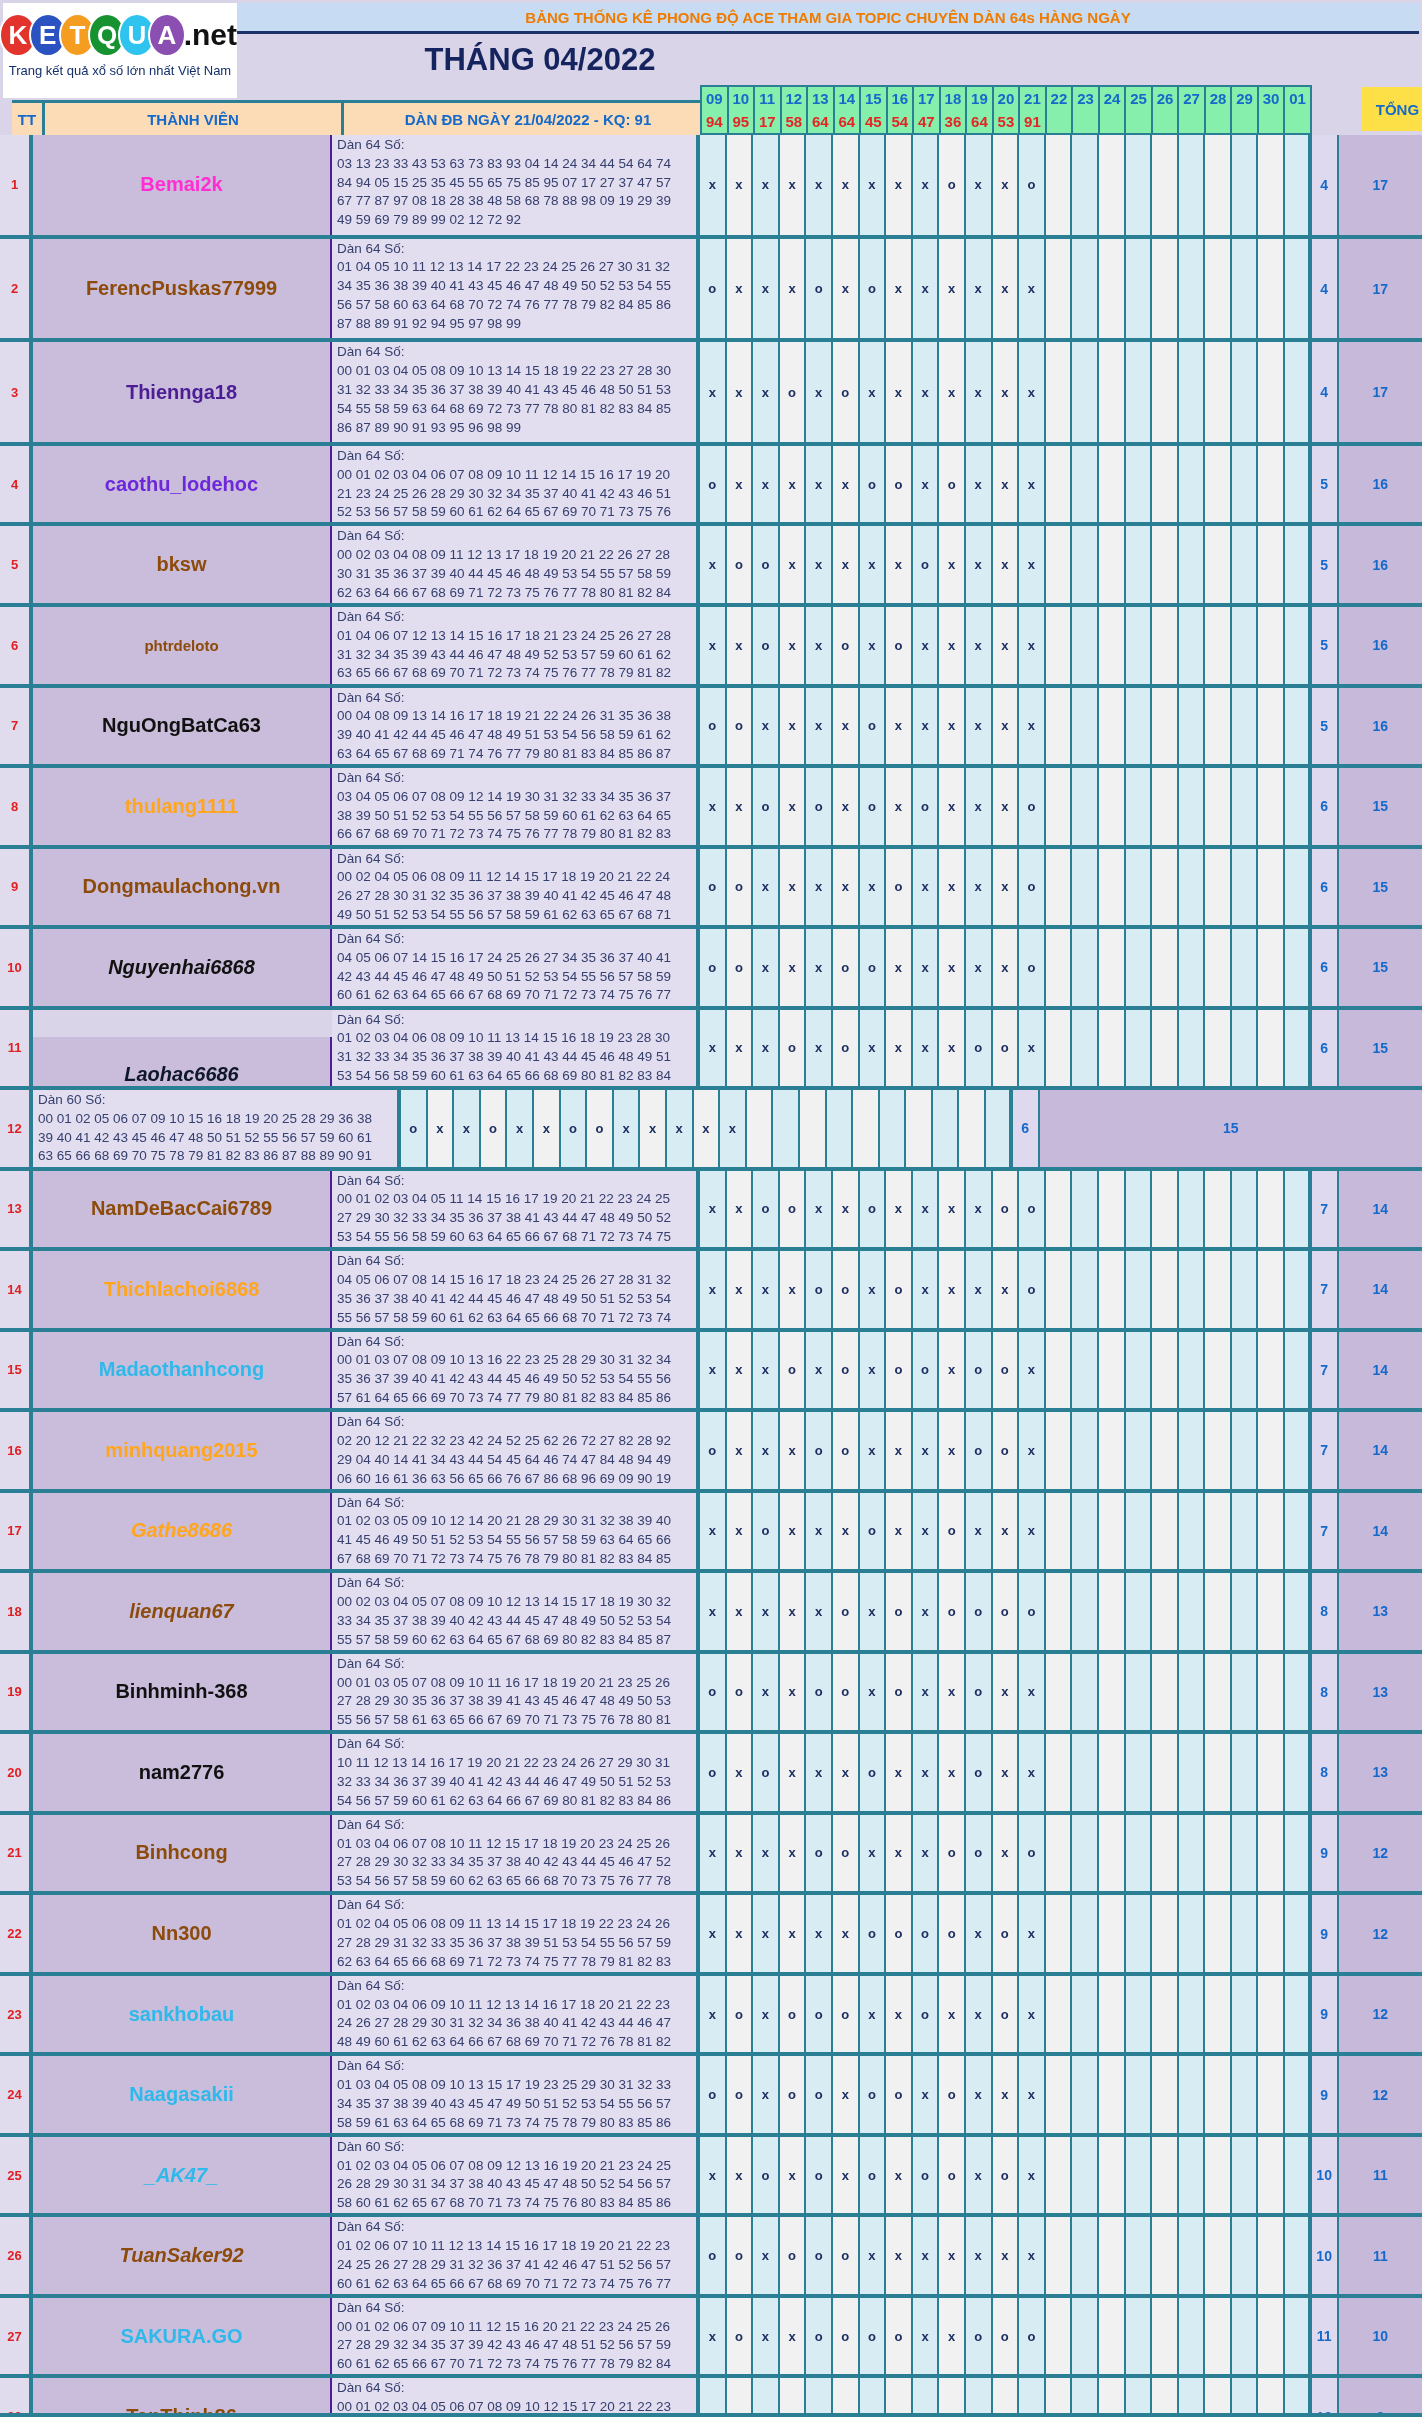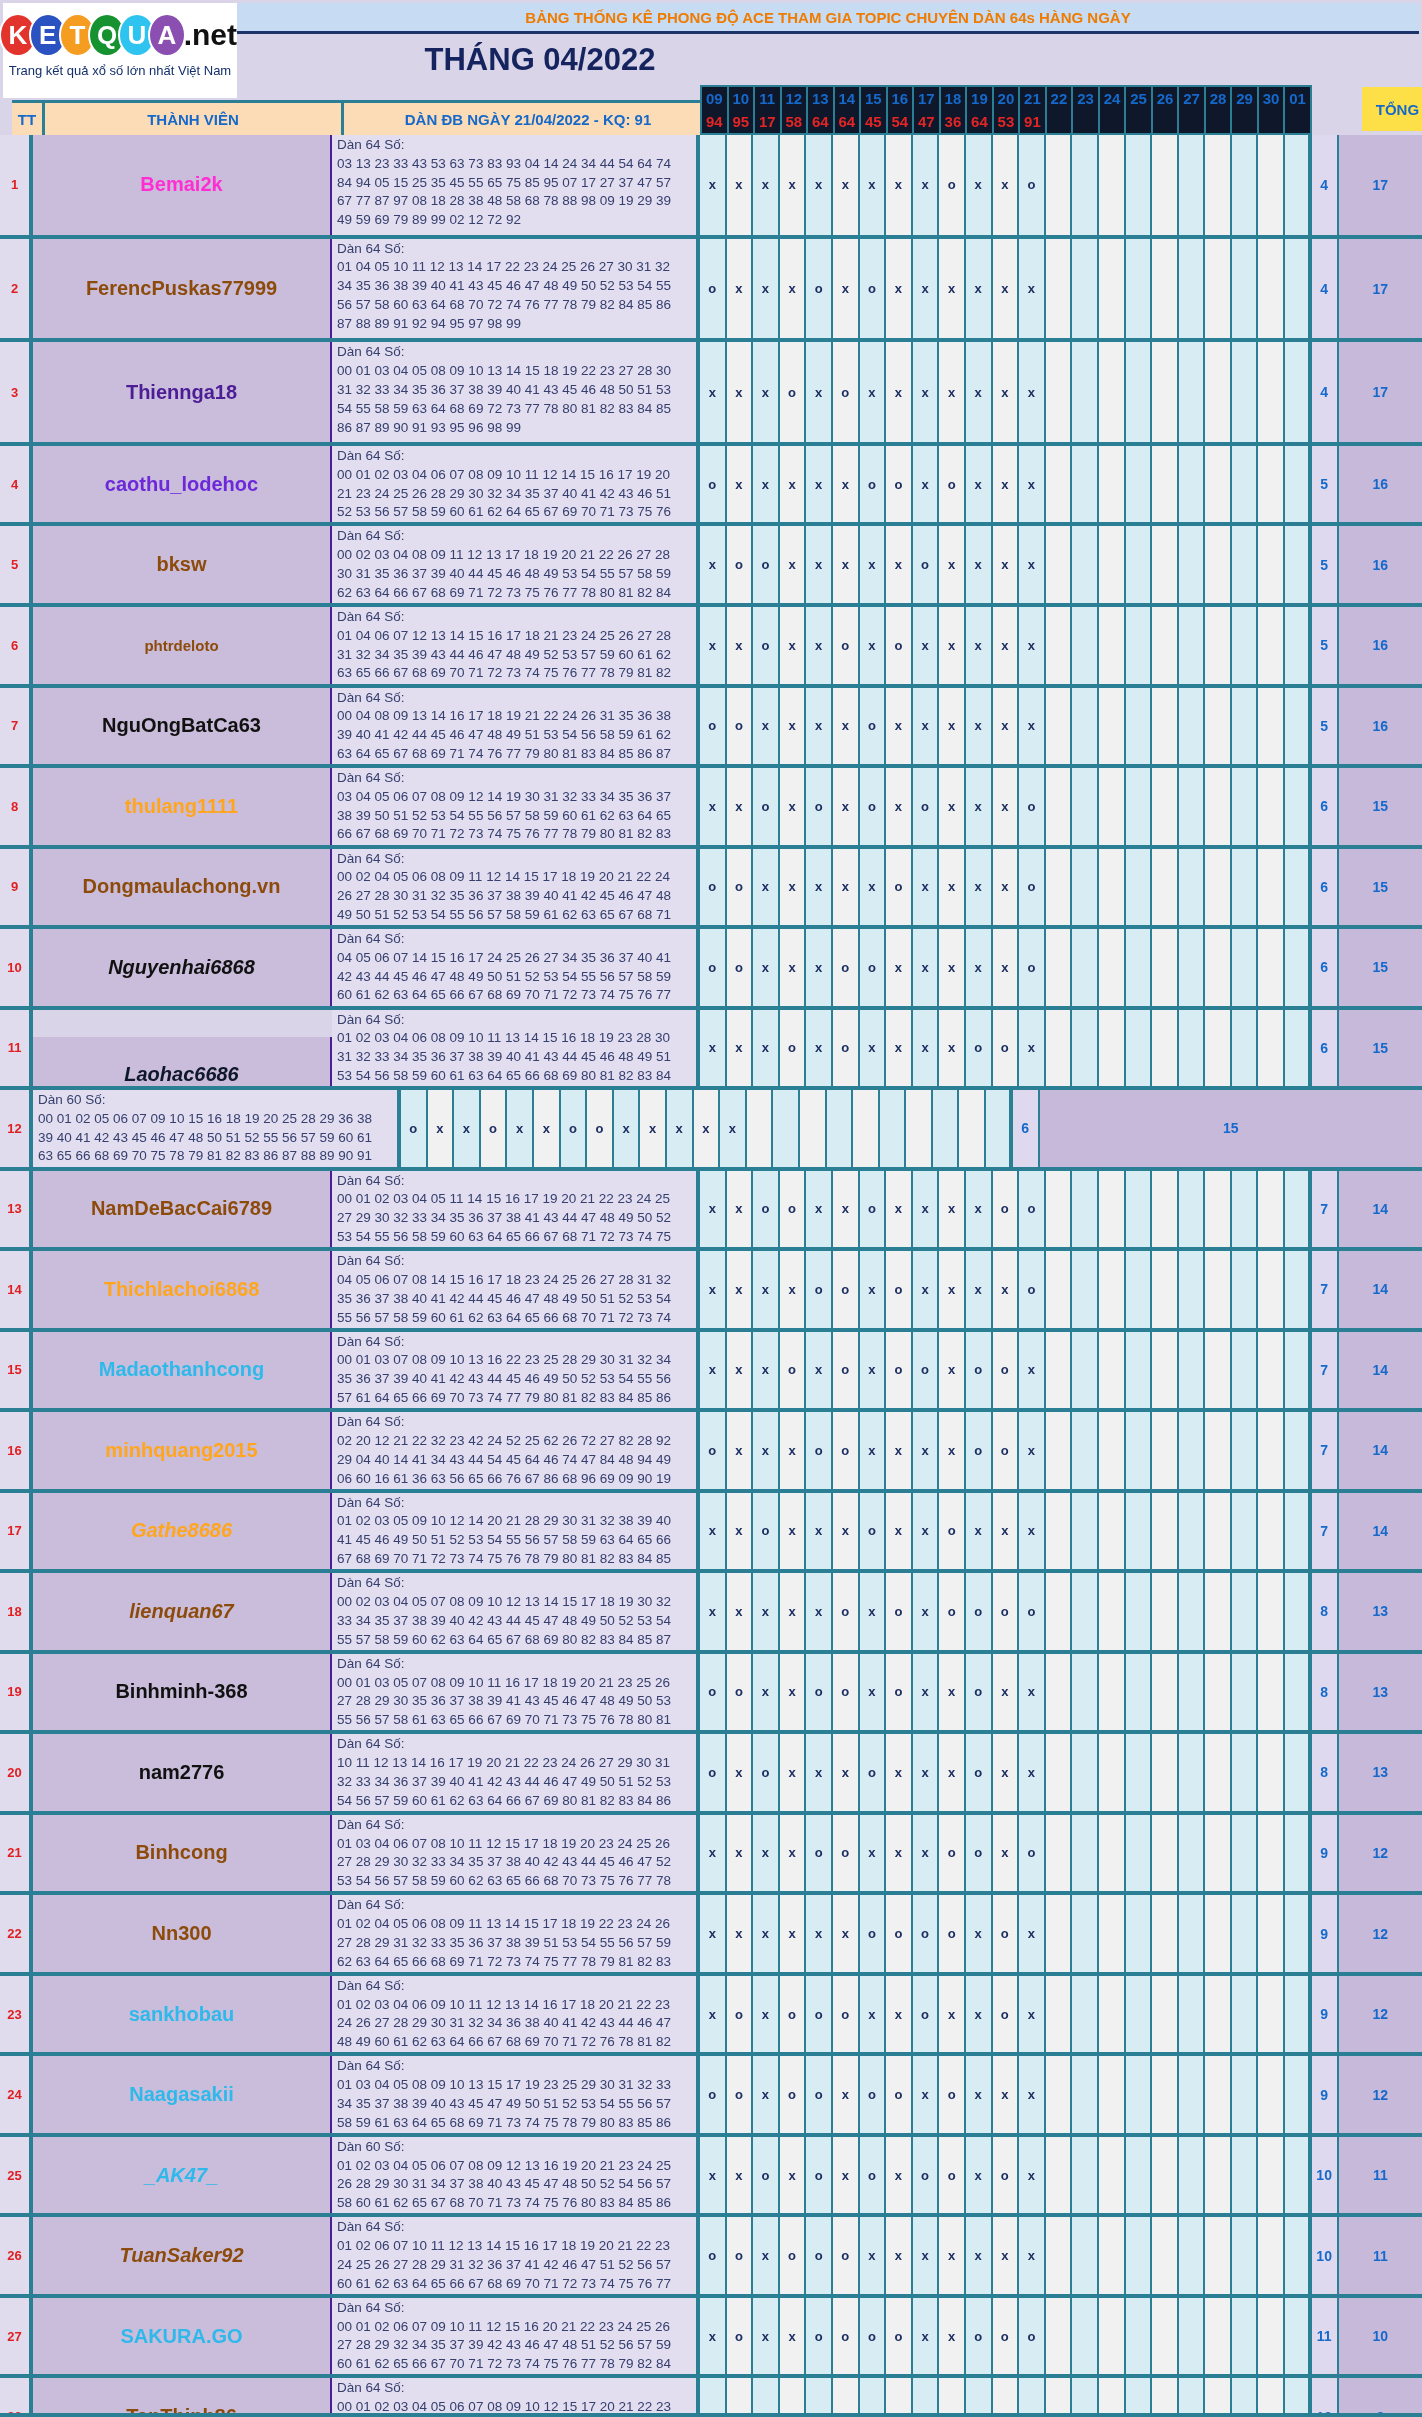--- a/index.html
+++ b/index.html
@@ -20,21 +20,21 @@
                font-size:31px;font-weight:bold;color:#15245e;}
   #main-header-row{position:absolute;left:0;top:100px;width:700px;height:35px;display:flex;padding-left:12px;}
   .hcell{box-sizing:border-box;background:#fbdcb6;color:#1569cb;font-weight:bold;font-size:15px;
          display:flex;align-items:center;justify-content:center;border-top:3px solid #2a7f94;
          border-right:3px solid #2a7f94;height:35px;}
   .hcell.tt-h{width:33px;border-left:none;}
   .hcell.member-h{width:299px;}
   .hcell.dan-h{width:368px;border-right:none;}
   #date-grid{position:absolute;left:700px;top:85px;width:612px;}
   .dgrow{display:flex;border-left:2px solid #2a7f94;}
-  .dcell,.kcell{box-sizing:border-box;width:26.6087px;background:#0f172a;display:flex;align-items:center;
+  .dcell,.kcell{box-sizing:border-box;width:26.6087px;background:#86efac;display:flex;align-items:center;
          justify-content:center;font-weight:bold;border-right:2px solid #2a7f94;border-top:2px solid #2a7f94;}
   .dcell{height:25px;color:#1569cb;font-size:15px;}
   .kcell{height:25px;color:#e42525;font-size:15px;border-top:none;border-bottom:2px solid #2a7f94;}
   #tk-header{position:absolute;left:1314px;top:87px;width:105px;height:44px;background:#fde047;
              display:flex;align-items:center;justify-content:center;color:#1569cb;font-weight:bold;font-size:15px;margin-left:48px;}
   
   #rows{position:absolute;left:0;top:135px;width:1422px;}
   .row{display:flex;box-sizing:border-box;border-bottom:4px solid #2a7f94;overflow:hidden;}
   .cell{box-sizing:border-box;height:100%;}
   .tt{width:33px;background:#e1dbee;color:#e02020;font-weight:bold;font-size:13px;display:flex;

